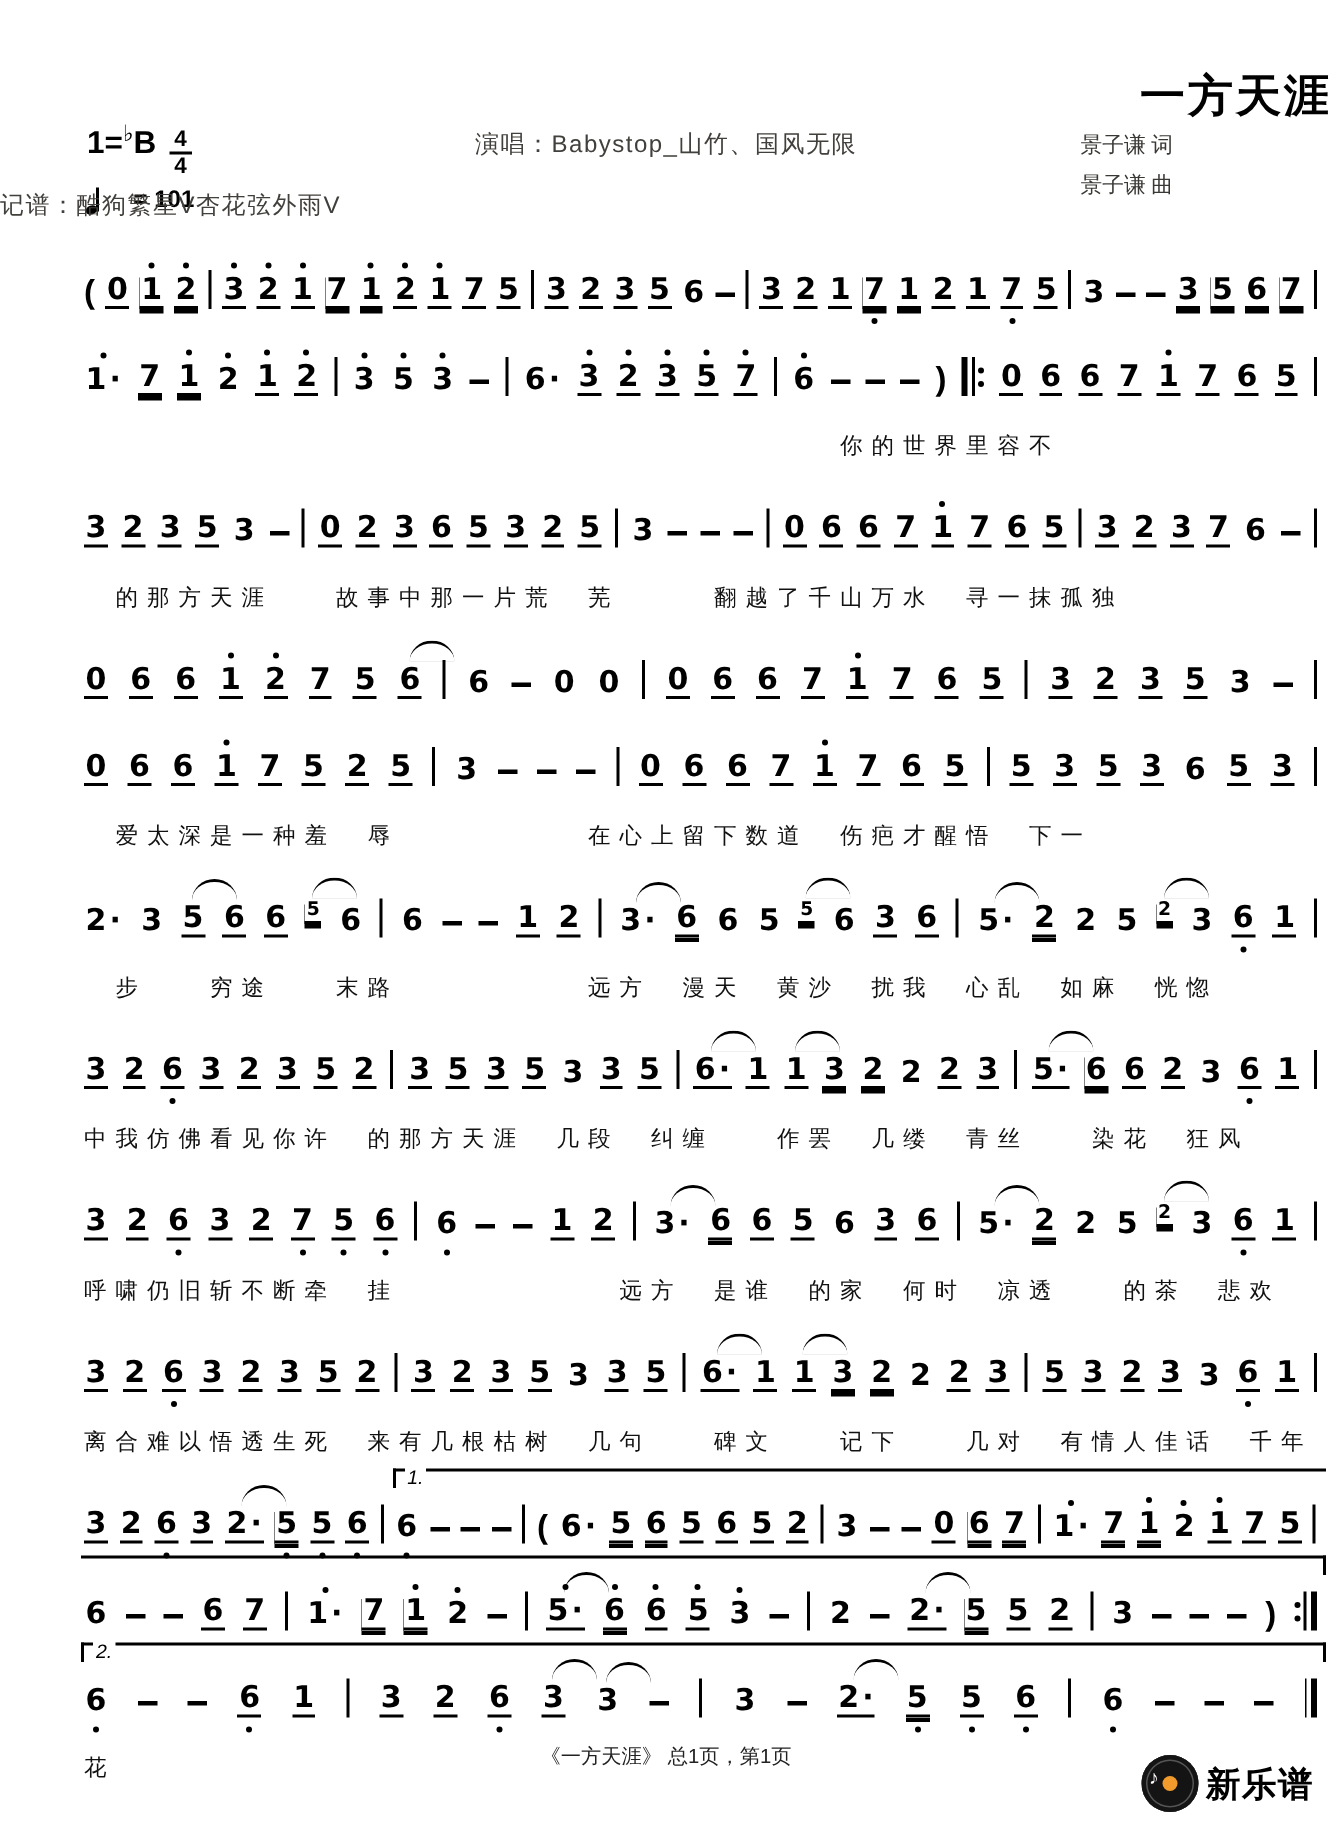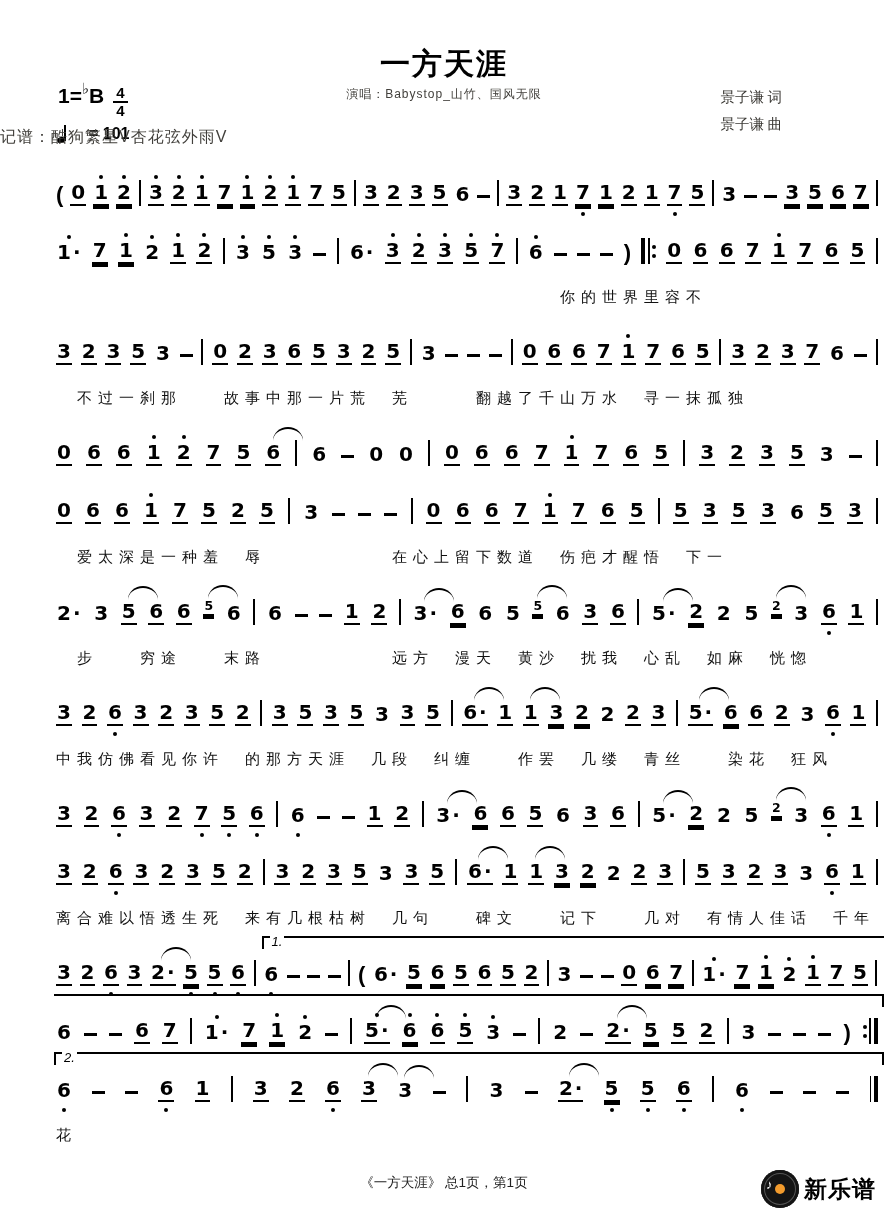--- a/index.html
+++ b/index.html
@@ -2,37 +2,37 @@
 <html><head>
 <meta charset="utf-8">
 <style>
   html,body{margin:0;padding:0;background:#fff;}
   body{width:888px;height:1216px;position:relative;overflow:hidden;
        font-family:"Liberation Sans","DejaVu Sans",sans-serif;color:#000;}
   .page{position:absolute;inset:0;background:#fff;}
 
   
   .hdr{position:relative;height:158px;}
-  .title{position:absolute;top:44px;left:0;right:0;text-align:center;
+  .title{position:absolute;top:44px;left:0;right:0;text-align:right;
          font-size:30px;font-weight:900;letter-spacing:2px;}
   .keysig{position:absolute;left:58px;top:84px;font-size:21px;font-weight:bold;
           display:flex;align-items:flex-start;}
   .keysig .flat{font-size:15px;vertical-align:top;transform:translateY(-4px);display:inline-block;}
   .frac{display:inline-flex;flex-direction:column;align-items:center;font-size:15px;
         font-weight:bold;line-height:1.05;margin-left:9px;transform:translateY(1px);}
   .frac .bot{border-top:2px solid #000;padding:0 3px;}
   .frac .top{padding:0 3px;}
   .tempo{position:absolute;left:57px;top:124px;font-size:16px;font-weight:bold;
          display:flex;align-items:center;gap:22px;}
   .qnote{display:inline-block;position:relative;width:10px;height:19px;}
   .qnote .head{position:absolute;left:0;bottom:0;width:8px;height:6px;background:#000;
                border-radius:50%;transform:rotate(-20deg);}
   .qnote .stem{position:absolute;left:6.5px;bottom:2px;width:2px;height:16px;background:#000;}
   .subline1{position:absolute;top:86px;left:0;right:0;text-align:center;
-            font-size:12px;color:#42403c;letter-spacing:1px;}
+            font-size:16px;color:#42403c;letter-spacing:1px;}
   .subline2{position:absolute;top:127px;left:0;right:0;text-align:left;
             font-size:16px;color:#42403c;letter-spacing:1px;}
   .credits{position:absolute;right:106px;top:84px;text-align:right;font-size:14.5px;
            color:#3a3834;line-height:1.85;font-family:"Liberation Serif","DejaVu Serif",serif;}
 
   
   #score{padding:12px 10px 0 56px;}
   .sys{position:relative;margin-bottom:22px;}
   .sys.has-volta{margin-top:16px;}
   .notes-row{display:flex;justify-content:space-between;align-items:flex-end;height:36px;}
@@ -61,21 +61,21 @@
   .cdots i{width:4px;height:4px;background:#000;border-radius:50%;display:block;}
 
   .volta{position:absolute;top:-14px;height:11px;border-top:2px solid #000;}
   .volta .vlabel{position:absolute;left:6px;top:-3px;font-size:13px;font-style:italic;
                  background:#fff;padding:0 2px;line-height:1;}
   .v-start{left:25%;right:-6px;border-left:2px solid #000;}
   .v-cont{left:-2px;right:-6px;border-right:2px solid #000;}
   .v-full{left:-2px;right:-6px;border-left:2px solid #000;border-right:2px solid #000;}
 
   
-  .page-info{position:absolute;bottom:24px;left:0;right:0;text-align:center;
+  .page-info{position:absolute;bottom:36px;left:0;right:0;text-align:center;
              font-size:13.5px;color:#222;}
   .logo{position:absolute;right:12px;bottom:8px;display:flex;align-items:center;gap:5px;}
   .vinyl{width:38px;height:38px;border-radius:50%;background:#141414;position:relative;
          box-shadow:inset 0 0 0 3px #141414, inset 0 0 0 4px #555;}
   .vinyl .core{position:absolute;left:50%;top:50%;width:10px;height:10px;margin:-5px 0 0 -5px;
                border-radius:50%;background:#f29b2d;}
   .vinyl .gl{position:absolute;left:5px;top:8px;color:#fff;font-size:13px;line-height:1;}
   .logo-text{font-size:23px;font-weight:900;letter-spacing:1px;}
 </style>
 </head>
@@ -237,21 +237,21 @@
           <div class="note u1"><span class="g">5</span></div>
           <div class="bar"></div>
           <div class="note u1"><span class="g">3</span></div>
           <div class="note u1"><span class="g">2</span></div>
           <div class="note u1"><span class="g">3</span></div>
           <div class="note u1"><span class="g">7</span></div>
           <div class="note"><span class="g">6</span></div>
           <div class="dash"></div>
           <div class="bar"></div>
         </div>
-        <div class="lyr">　不过一刹那　　故事中那一片荒　芜　　　翻越了千山万水　寻一抹孤独</div>
+        <div class="lyr">　的那方天涯　　故事中那一片荒　芜　　　翻越了千山万水　寻一抹孤独</div>
       </div>
       <div class="sys">
         <div class="notes-row">
           <div class="note u1"><span class="g">0</span></div>
           <div class="note u1"><span class="g">6</span></div>
           <div class="note u1"><span class="g">6</span></div>
           <div class="note u1"><span class="g">1</span><span class="da"></span></div>
           <div class="note u1"><span class="g">2</span><span class="da"></span></div>
           <div class="note u1"><span class="g">7</span></div>
           <div class="note u1"><span class="g">5</span></div>
@@ -420,20 +420,21 @@
           <div class="note"><span class="g">5<span class="aug">·</span></span><span class="arc"></span></div>
           <div class="note u2"><span class="g">2</span></div>
           <div class="note"><span class="g">2</span></div>
           <div class="note"><span class="g">5</span></div>
           <div class="note grace u2"><span class="g">2</span><span class="arc"></span></div>
           <div class="note"><span class="g">3</span></div>
           <div class="note u1"><span class="g">6</span><span class="db"></span></div>
           <div class="note u1"><span class="g">1</span></div>
           <div class="bar"></div>
         </div>
+        <div class="lyr">呼啸仍旧斩不断牵　挂　　　　　　　远方　是谁　的家　何时　凉透　　的茶　悲欢</div>
       </div>
       <div class="sys">
         <div class="notes-row">
           <div class="note u1"><span class="g">3</span></div>
           <div class="note u1"><span class="g">2</span></div>
           <div class="note u1"><span class="g">6</span><span class="db"></span></div>
           <div class="note u1"><span class="g">3</span></div>
           <div class="note u1"><span class="g">2</span></div>
           <div class="note u1"><span class="g">3</span></div>
           <div class="note u1"><span class="g">5</span></div>

